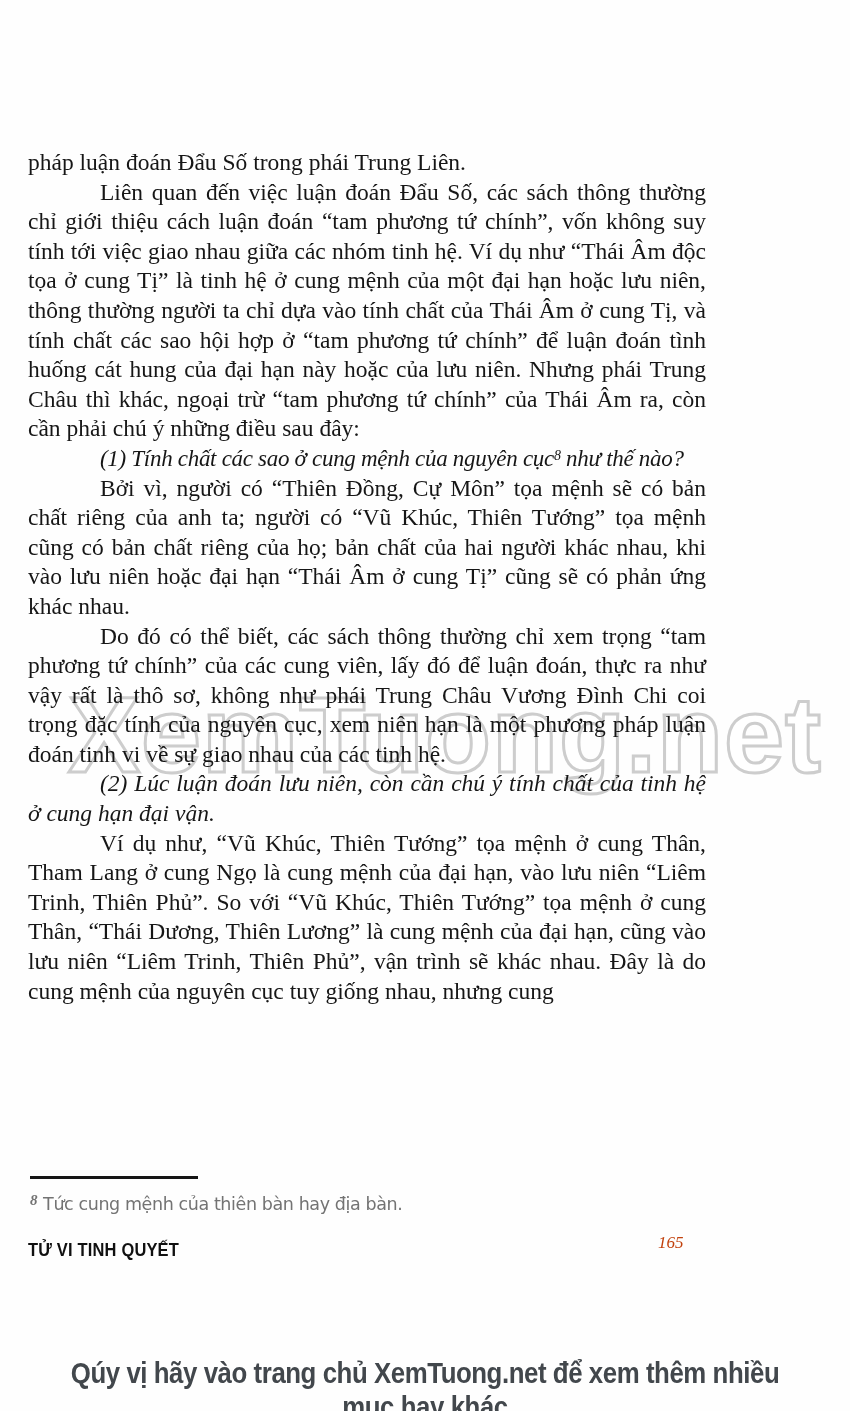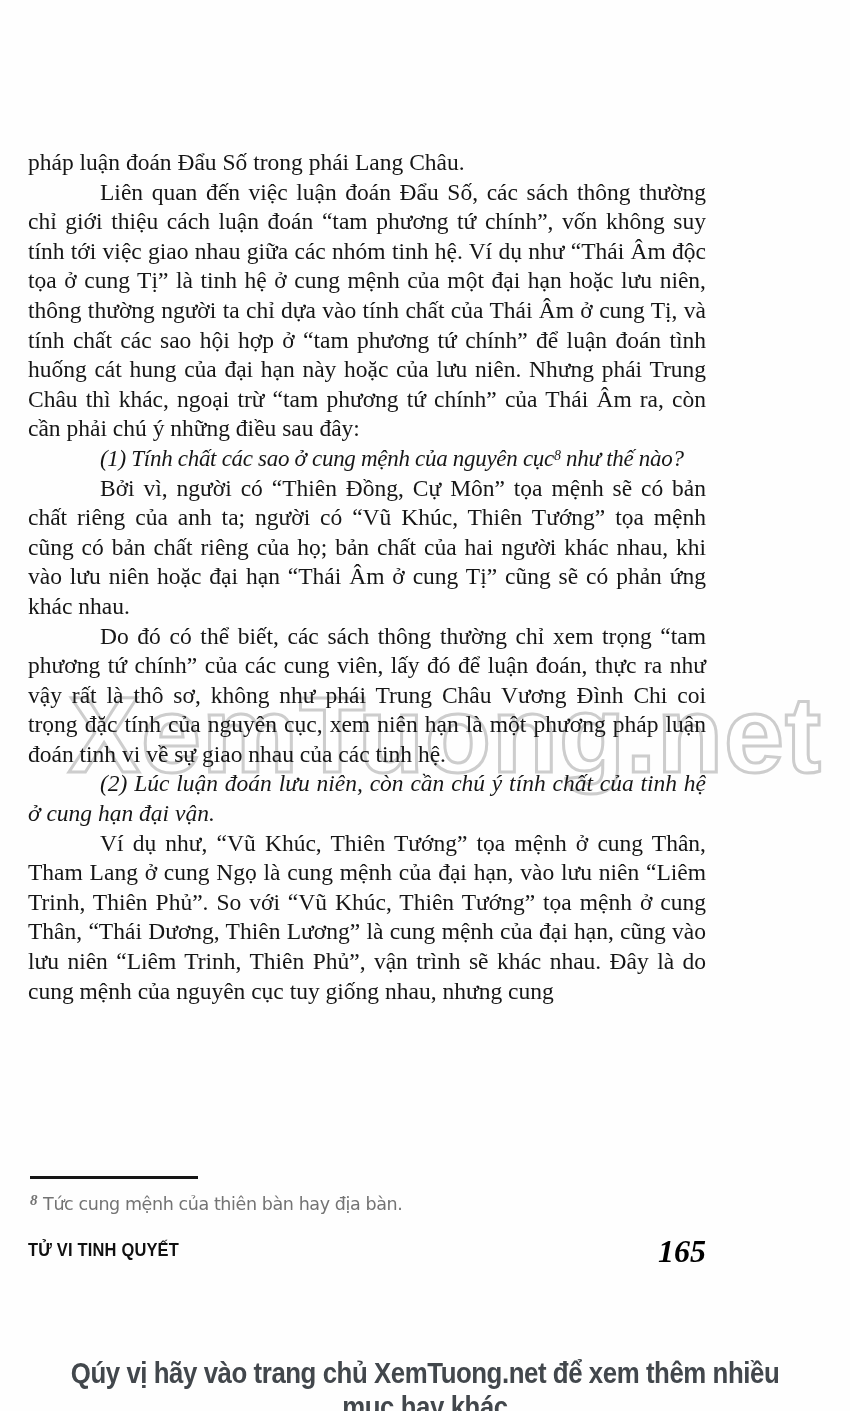--- a/index.html
+++ b/index.html
@@ -91,24 +91,24 @@
     color:#101010;
     transform:scaleX(0.94);
     transform-origin:left center;
   }
   .page-number{
     position:absolute;
     z-index:1;
     left:658px;
     top:1233px;
     font-family:"Liberation Serif", serif;
-    font-weight:bold;
+    font-weight:normal;
     font-style:italic;
-    font-size:32px;
-    color:#000000;
+    font-size:17px;
+    color:#c2410c;
   }
   
   .banner{
     position:absolute;
     z-index:1;
     top:1356px;
     left:0;
     width:850px;
     text-align:center;
   }
@@ -124,21 +124,21 @@
   }
 </style>
 </head>
 <body>
 
 <div class="page">
 
   <div class="watermark">XemTuong.net</div>
 
   <div class="text-block">
-    <p class="no-indent">pháp luận đoán Đẩu Số trong phái Lang Châu.</p>
+    <p class="no-indent">pháp luận đoán Đẩu Số trong phái Trung Liên.</p>
     <p>Liên quan đến việc luận đoán Đẩu Số, các sách thông thường chỉ giới thiệu cách luận đoán “tam phương tứ chính”, vốn không suy tính tới việc giao nhau giữa các nhóm tinh hệ. Ví dụ như “Thái Âm độc tọa ở cung Tị” là tinh hệ ở cung mệnh của một đại hạn hoặc lưu niên, thông thường người ta chỉ dựa vào tính chất của Thái Âm ở cung Tị, và tính chất các sao hội hợp ở “tam phương tứ chính” để luận đoán tình huống cát hung của đại hạn này hoặc của lưu niên. Nhưng phái Trung Châu thì khác, ngoại trừ “tam phương tứ chính” của Thái Âm ra, còn cần phải chú ý những điều sau đây:</p>
 
     <p class="h-item one-line"><span>(1) Tính chất các sao ở cung mệnh của nguyên cục</span><sup class="note-ref">8</sup><span> như thế nào?</span></p>
 
     <p>Bởi vì, người có “Thiên Đồng, Cự Môn” tọa mệnh sẽ có bản chất riêng của anh ta; người có “Vũ Khúc, Thiên Tướng” tọa mệnh cũng có bản chất riêng của họ; bản chất của hai người khác nhau, khi vào lưu niên hoặc đại hạn “Thái Âm ở cung Tị” cũng sẽ có phản ứng khác nhau.</p>
     <p>Do đó có thể biết, các sách thông thường chỉ xem trọng “tam phương tứ chính” của các cung viên, lấy đó để luận đoán, thực ra như vậy rất là thô sơ, không như phái Trung Châu Vương Đình Chi coi trọng đặc tính của nguyên cục, xem niên hạn là một phương pháp luận đoán tinh vi về sự giao nhau của các tinh hệ.</p>
 
     <p class="h-item">(2) Lúc luận đoán lưu niên, còn cần chú ý tính chất của tinh hệ ở cung hạn đại vận.</p>
 
     <p>Ví dụ như, “Vũ Khúc, Thiên Tướng” tọa mệnh ở cung Thân, Tham Lang ở cung Ngọ là cung mệnh của đại hạn, vào lưu niên “Liêm Trinh, Thiên Phủ”. So với “Vũ Khúc, Thiên Tướng” tọa mệnh ở cung Thân, “Thái Dương, Thiên Lương” là cung mệnh của đại hạn, cũng vào lưu niên “Liêm Trinh, Thiên Phủ”, vận trình sẽ khác nhau. Đây là do cung mệnh của nguyên cục tuy giống nhau, nhưng cung</p>

